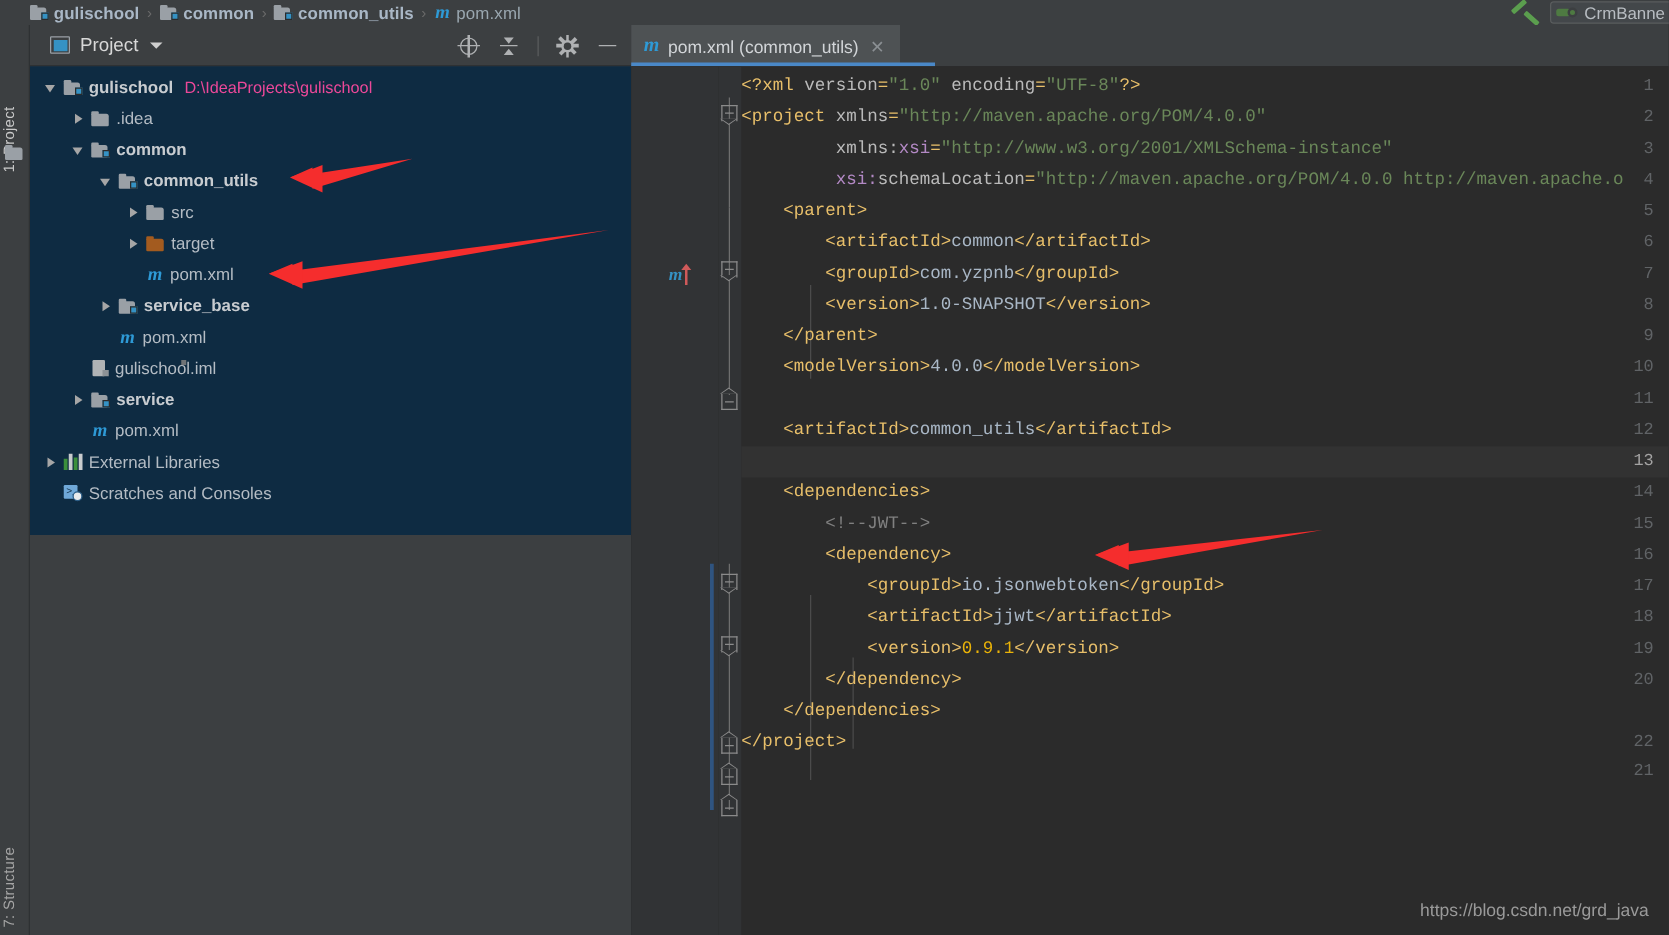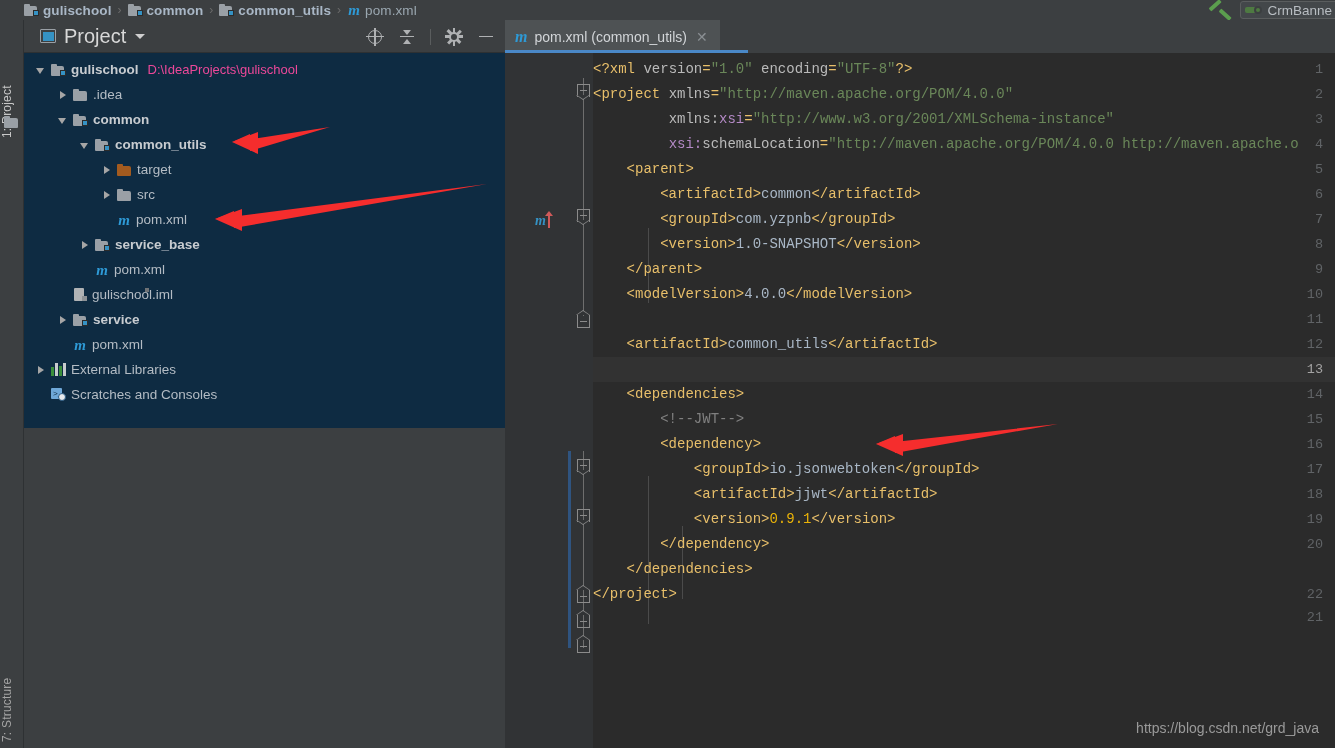--- a/index.html
+++ b/index.html
@@ -77,21 +77,21 @@
 
   
   #project-panel { position:absolute; left:24px; top:20px; width:481px; height:728px; background:#3c3f41; }
   #project-header {
     position:relative; height:33px; display:flex; align-items:center; padding-left:16px;
     border-bottom:1px solid #2e3133;
   }
   #project-header .win-ico { position:relative; width:16px; height:14px; margin-right:8px;}
   #project-header .win-ico .o { position:absolute; inset:0; border:1.6px solid #9aa0a6; border-radius:1px;}
   #project-header .win-ico .i { position:absolute; left:2.5px; top:2.5px; right:2.5px; bottom:2.5px; background:#3592c4;}
-  #project-title { font-size:20px; color:#d8d8d8; }
+  #project-title { font-size:15px; color:#d8d8d8; }
   #project-caret { margin-left:9px; width:0;height:0;border-left:5px solid transparent;border-right:5px solid transparent;border-top:5px solid #cfcfcf;}
   #project-tools { position:absolute; right:10px; top:0; height:33px; display:flex; align-items:center; gap:14px;}
   .tool-ic { width:18px; height:18px; position:relative; cursor:pointer;}
   
   .ic-target .ring { position:absolute; left:2px; top:2px; width:14px; height:14px; border:1.6px solid #afb1b3; border-radius:50%;}
   .ic-target .h { position:absolute; left:0px; top:8.2px; width:18px; height:1.6px; background:#afb1b3;}
   .ic-target .v { position:absolute; left:8.2px; top:0px; width:1.6px; height:18px; background:#afb1b3;}
   
   .ic-collapse .l { position:absolute; left:2px; top:8.2px; width:14px; height:1.6px; background:#afb1b3;}
   .ic-collapse .t { position:absolute; left:5px; top:2px; width:0;height:0;border-left:4px solid transparent;border-right:4px solid transparent;border-top:5px solid #afb1b3;}
@@ -332,34 +332,34 @@
         <span class="ico-mod">
           <span class="tab"></span>
           <span class="body"></span>
           <span class="sq"></span>
         </span>
         <span class="tlabel bold">common_utils</span>
       </div>
       <div class="trow">
         <span style="display:inline-block;width:76px"></span>
         <span class="twist right"></span>
-        <span class="ico-folder orange">
-          <span class="tab"></span>
-          <span class="body"></span>
-        </span>
-        <span class="tlabel">target</span>
+        <span class="ico-folder">
+          <span class="tab"></span>
+          <span class="body"></span>
+        </span>
+        <span class="tlabel">src</span>
       </div>
       <div class="trow">
         <span style="display:inline-block;width:76px"></span>
         <span class="twist right"></span>
-        <span class="ico-folder">
-          <span class="tab"></span>
-          <span class="body"></span>
-        </span>
-        <span class="tlabel">src</span>
+        <span class="ico-folder orange">
+          <span class="tab"></span>
+          <span class="body"></span>
+        </span>
+        <span class="tlabel">target</span>
       </div>
       <div class="trow">
         <span style="display:inline-block;width:76px"></span>
         <span class="twist"></span>
         <span class="ico-m">m</span>
         <span class="tlabel">pom.xml</span>
       </div>
       <div class="trow">
         <span style="display:inline-block;width:54px"></span>
         <span class="twist right"></span>

